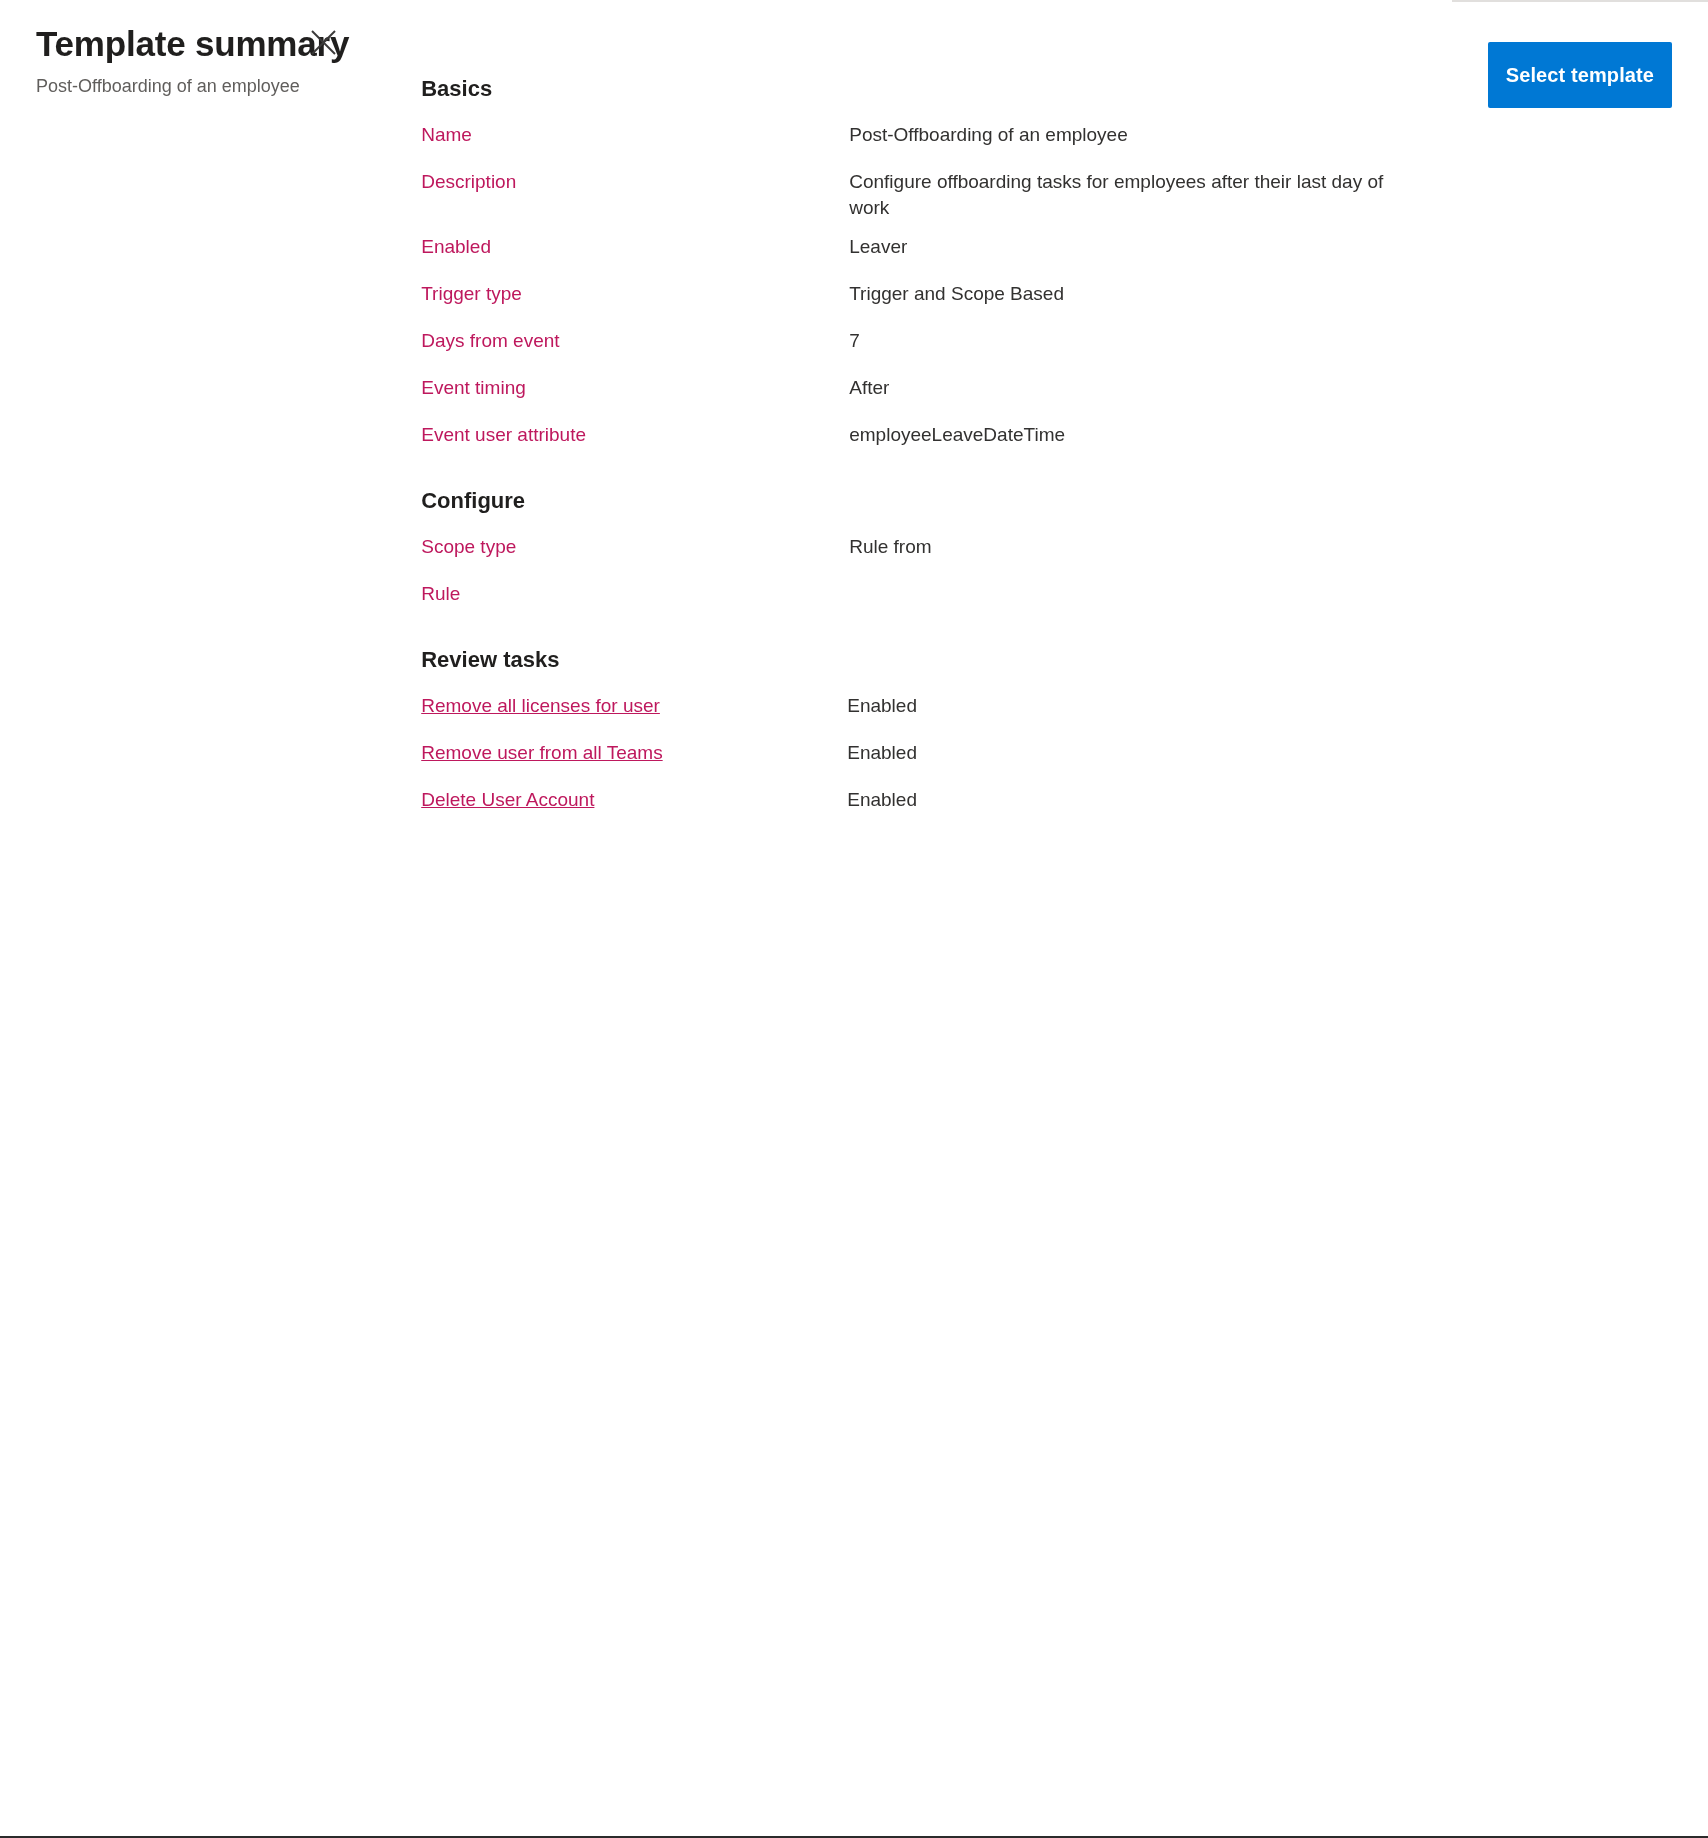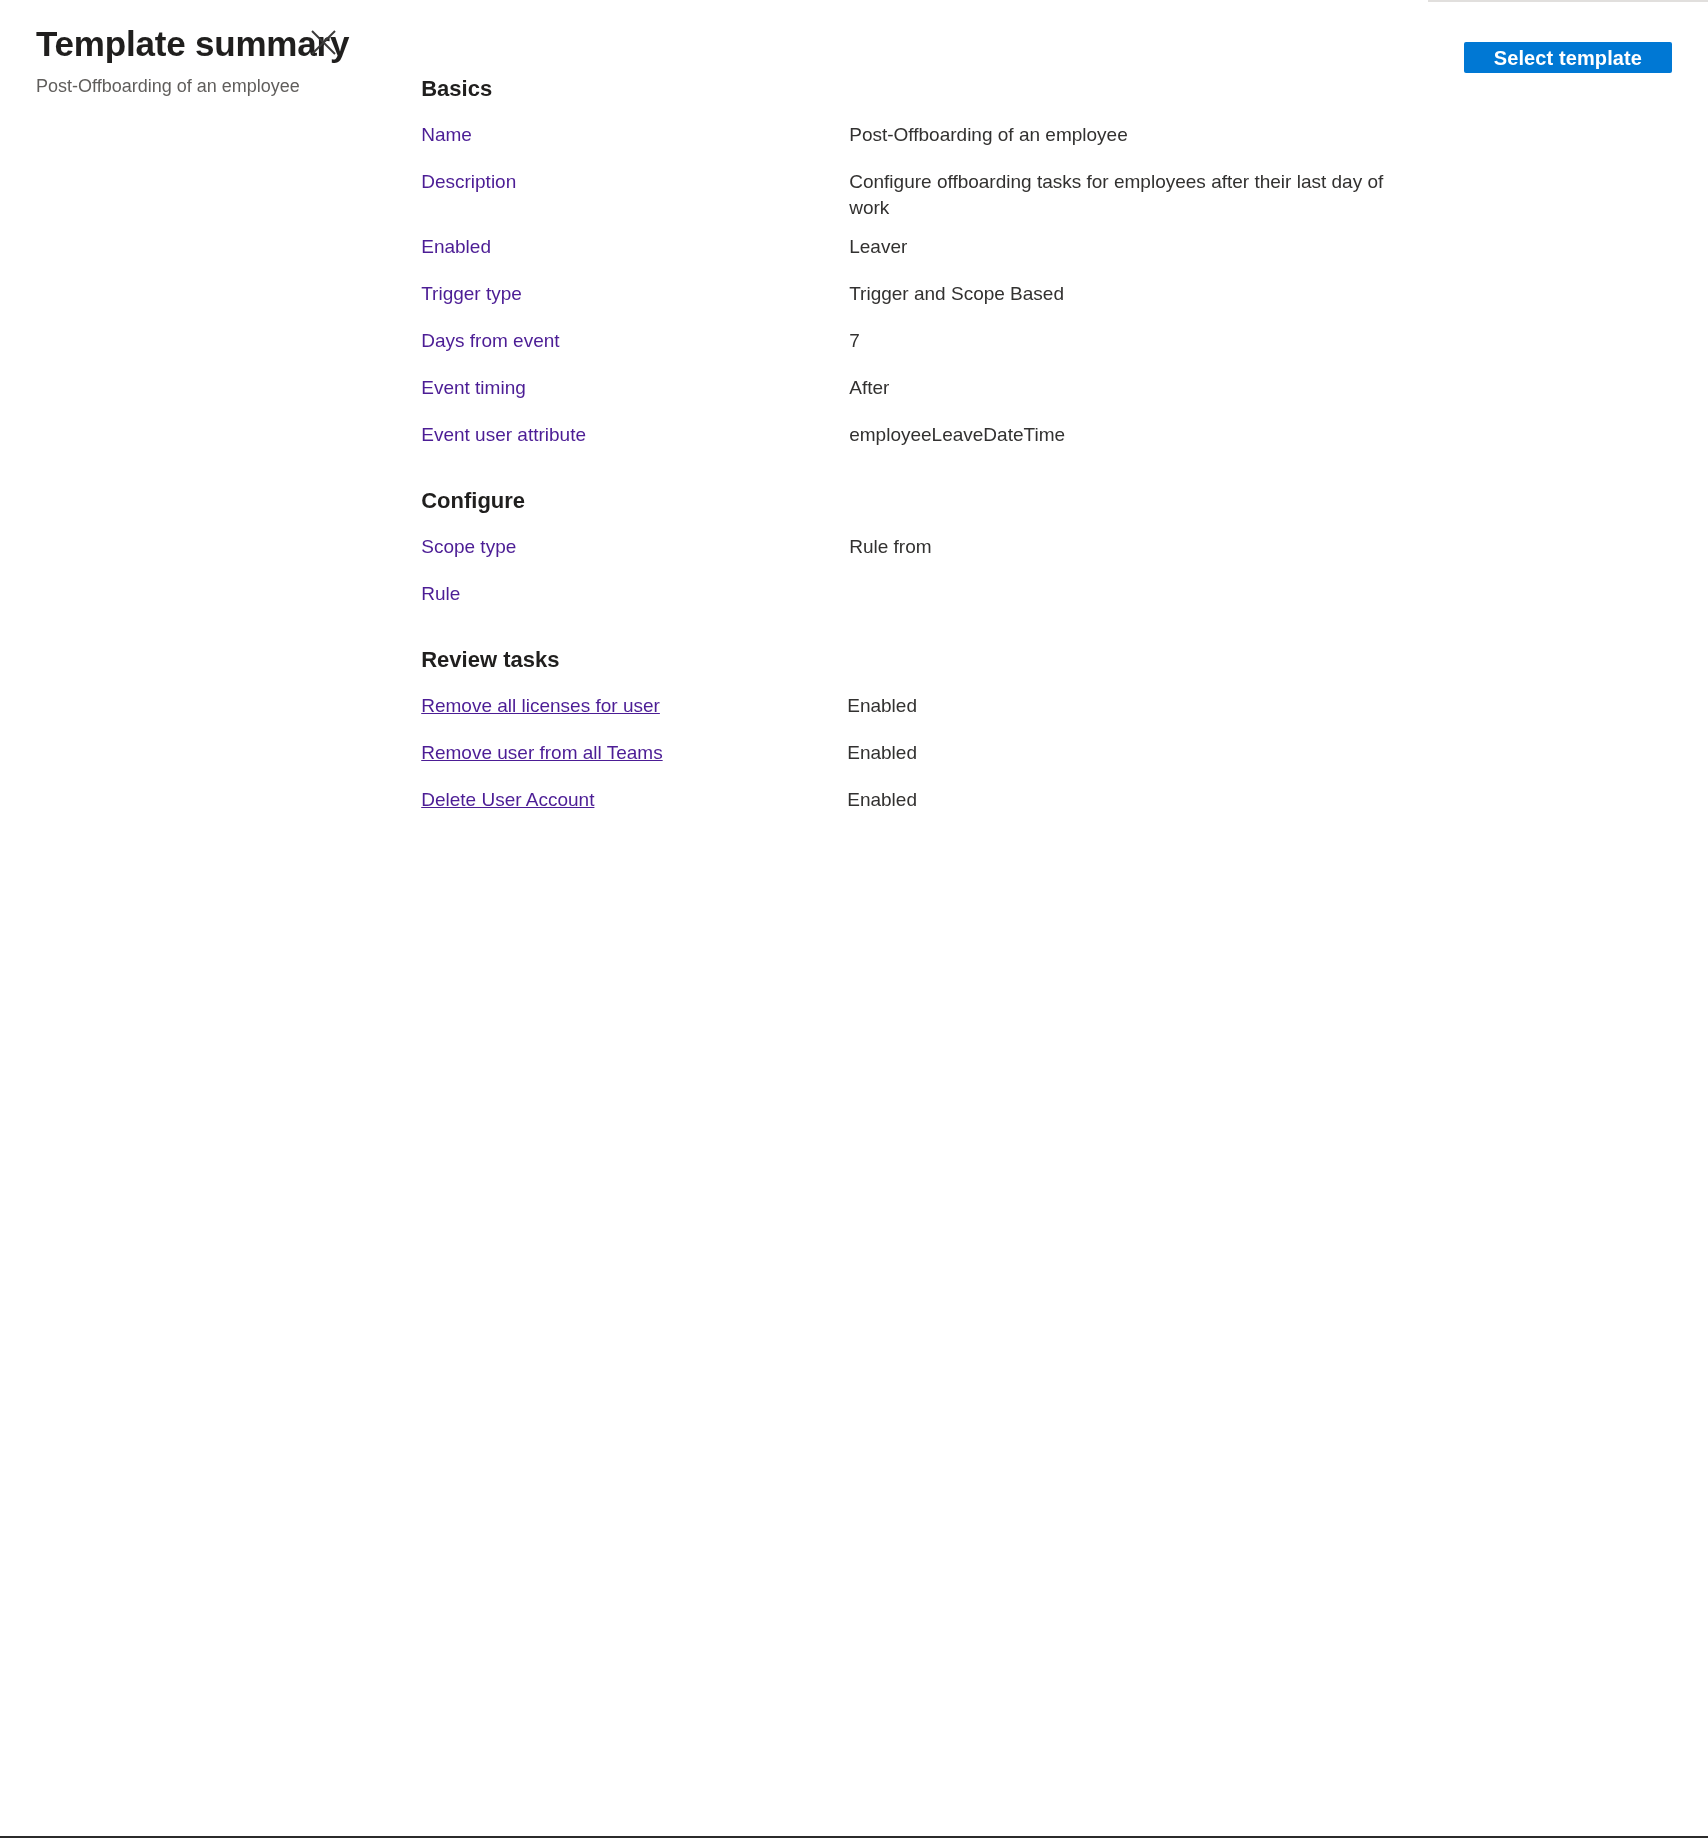--- a/index.html
+++ b/index.html
@@ -87,21 +87,21 @@
     align-items: flex-start;
     min-height: 34px;
     margin-bottom: 13px;
   }
   .kv-row:last-child { margin-bottom: 0; }
   .kv-label {
     flex: 0 0 auto;
     width: 428px;
     font-size: 19px;
     line-height: 26px;
-    color: #4c1d95;
+    color: #be185d;
     padding-right: 12px;
     box-sizing: border-box;
   }
   .kv-value {
     flex: 1 1 auto;
     font-size: 19px;
     line-height: 26px;
     color: #323130;
     word-break: break-word;
     min-height: 26px;
@@ -123,22 +123,22 @@
   }
   .primary-button {
     background: #0078d4;
     color: #ffffff;
     border: none;
     border-radius: 2px;
     font-family: "Liberation Sans", sans-serif;
     font-size: 20px;
     font-weight: 700;
     line-height: 24px;
-    padding: 0 30px;
-    height: 31px;
+    padding: 0 18px;
+    height: 66px;
     min-width: 150px;
     cursor: pointer;
     letter-spacing: 0.1px;
   }
 </style>
 </head>
 <body>
 
 <div class="blade">
 

